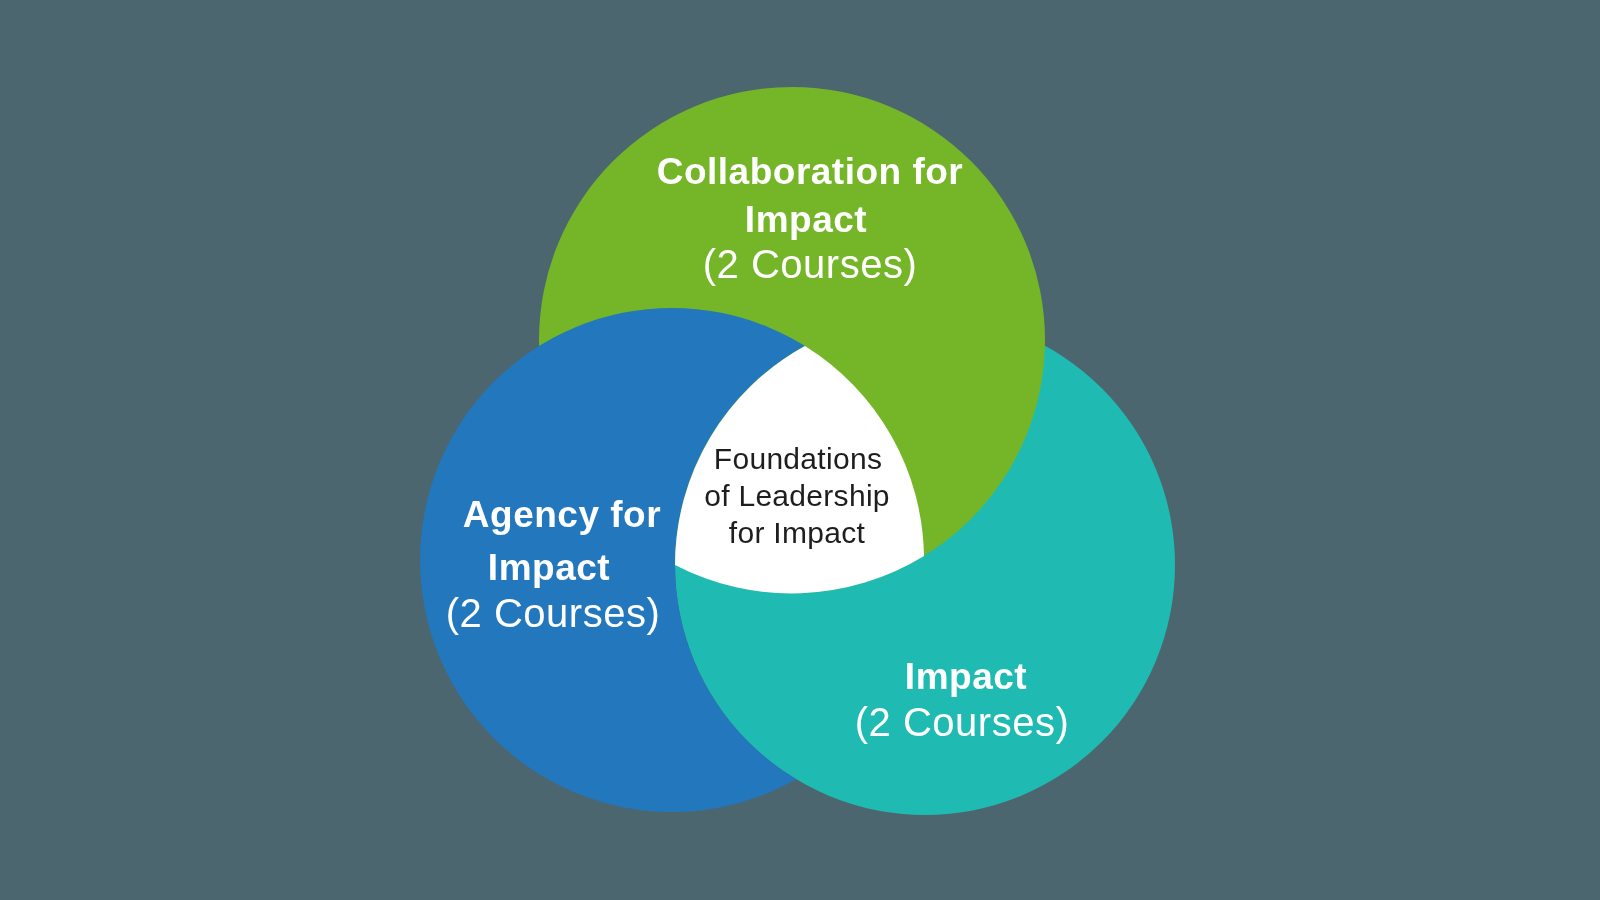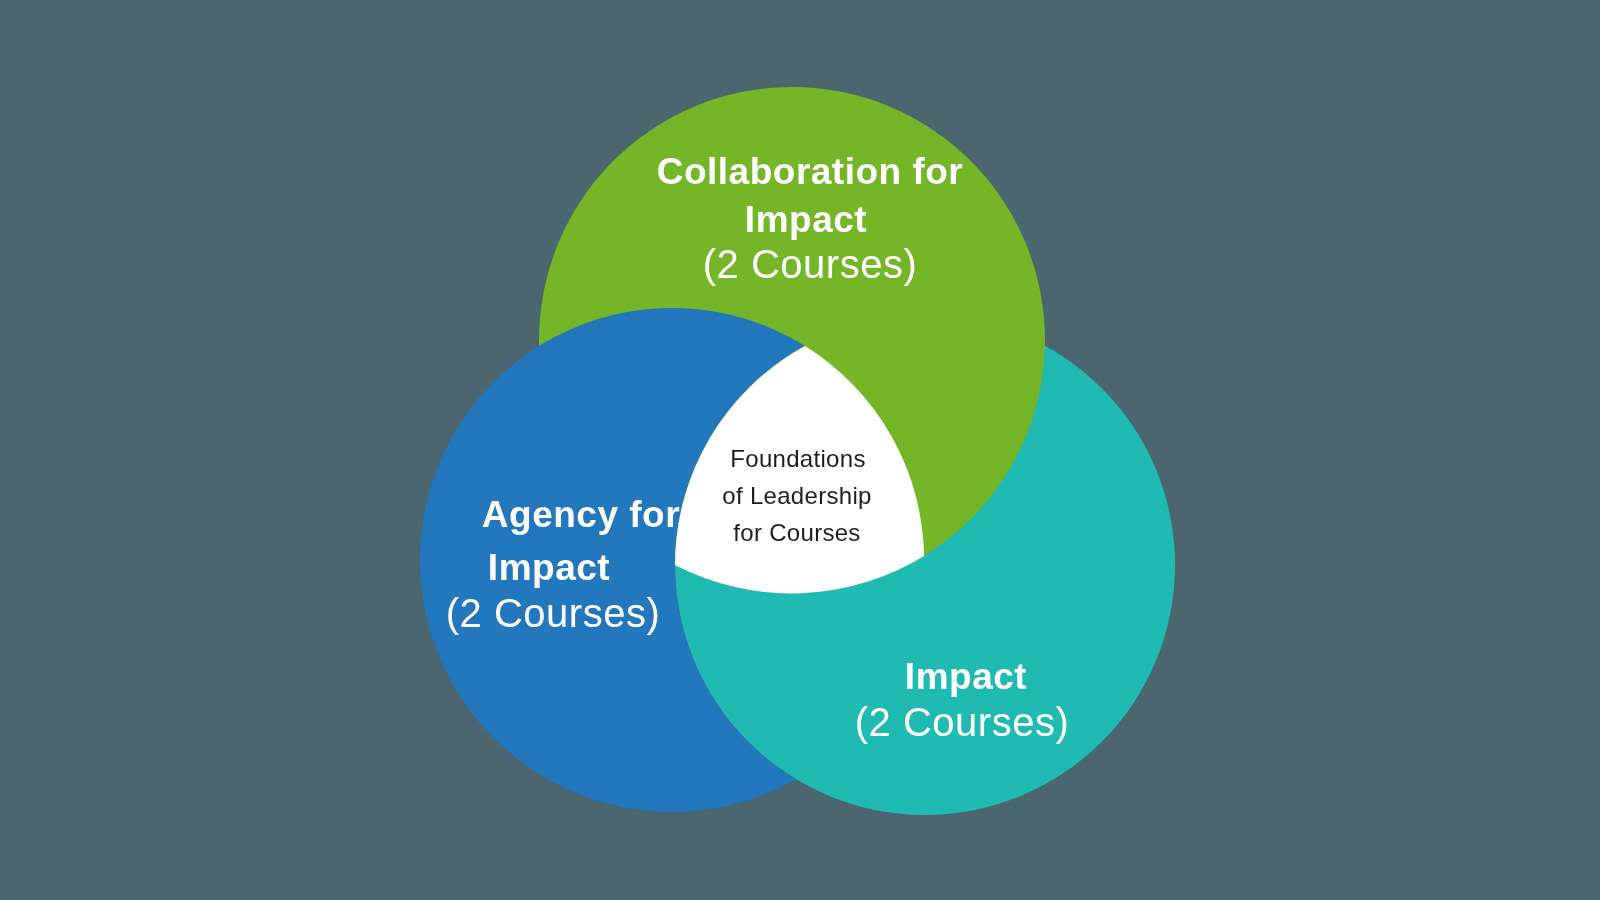--- a/index.html
+++ b/index.html
@@ -35,30 +35,30 @@
     color: #ffffff;
     letter-spacing: 0.5px;
   }
   .sub {
     font-size: 40px;
     font-weight: 400;
     color: #ffffff;
     letter-spacing: 0.5px;
   }
   .center-line {
-    font-size: 24px;
+    font-size: 30px;
     font-weight: 400;
     color: #1e1e1e;
     letter-spacing: 0.3px;
   }
   
   .g1 { left: 810px; top: 172px; }
   .g2 { left: 806px; top: 220px; }
   .g3 { left: 810px; top: 264px; }
-  .b1 { left: 581px; top: 515px; }
+  .b1 { left: 562px; top: 515px; }
   .b2 { left: 549px; top: 568px; }
   .b3 { left: 553px; top: 613px; }
   .t1 { left: 964px; top: 627px; }
   .t2 { left: 966px; top: 677px; }
   .t3 { left: 962px; top: 722px; }
   .c1 { left: 798px; top: 459px; }
   .c2 { left: 797px; top: 496px; }
   .c3 { left: 797px; top: 533px; }
 </style>
 </head>
@@ -94,15 +94,15 @@
 
   <div class="txt h b1">Agency for</div>
   <div class="txt h b2">Impact</div>
   <div class="txt sub b3">(2 Courses)</div>
 
   <div class="txt h t2">Impact</div>
   <div class="txt sub t3">(2 Courses)</div>
 
   <div class="txt center-line c1">Foundations</div>
   <div class="txt center-line c2">of Leadership</div>
-  <div class="txt center-line c3">for Courses</div>
+  <div class="txt center-line c3">for Impact</div>
 
 </div>
 
 </body></html>

